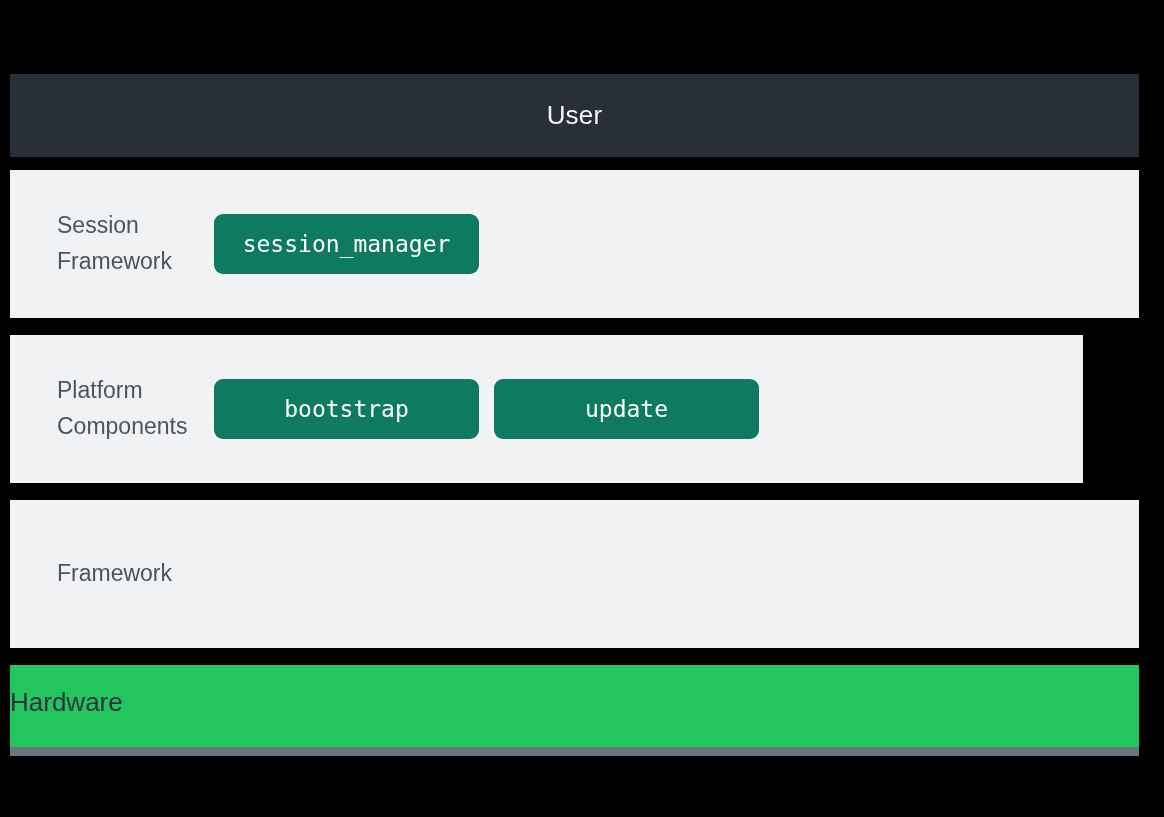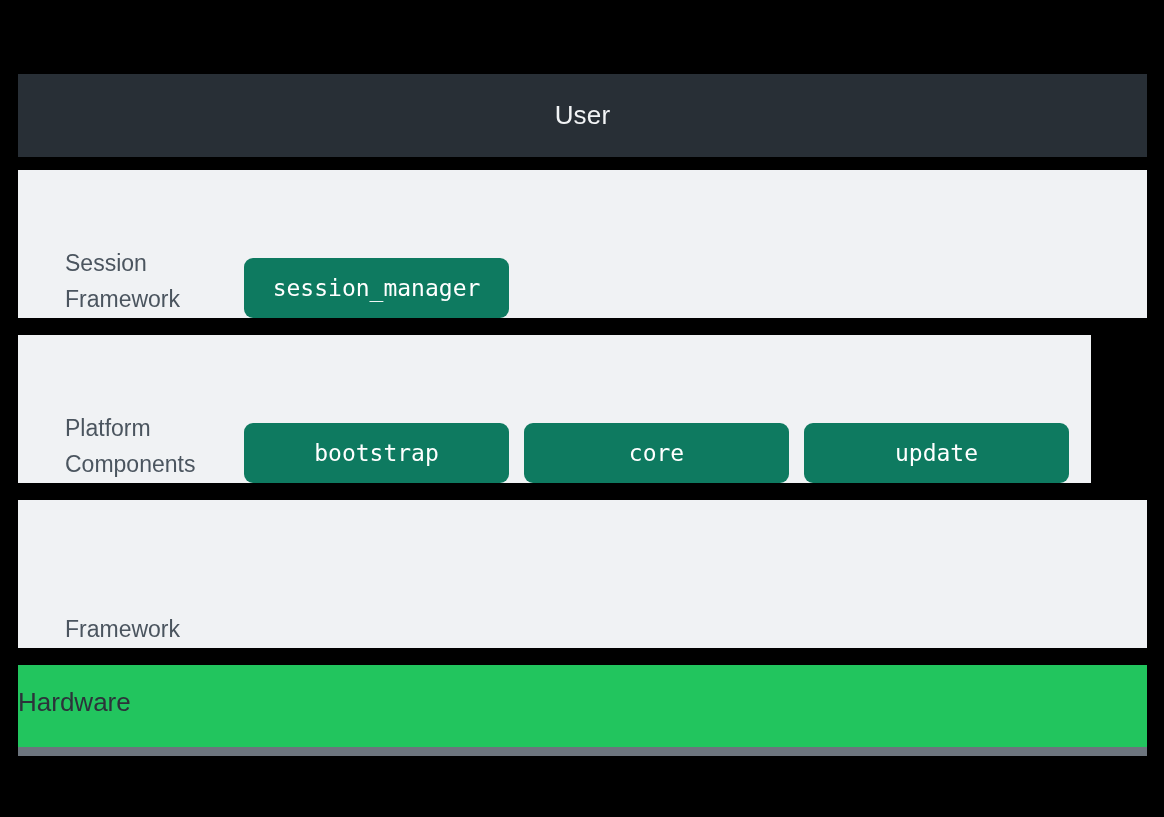--- a/index.html
+++ b/index.html
@@ -9,21 +9,21 @@
   }
   body {
     width: 1164px;
     height: 817px;
     font-family: "Liberation Sans", sans-serif;
     overflow: hidden;
   }
 
   .diagram {
     position: absolute;
-    left: 18px;
+    left: 10px;
     top: 74px;
     width: 1129px;
   }
 
   
   .user-bar {
     height: 83px;
     background: #282f36;
     display: flex;
     align-items: center;
@@ -34,24 +34,23 @@
     color: #f2f4f6;
     font-size: 26px;
     font-weight: 400;
     letter-spacing: 0.2px;
   }
 
   
   .layer {
     background: #f0f2f4;
     display: flex;
-    align-items: flex-end;
+    align-items: center;
     margin-bottom: 17px;
     box-sizing: border-box;
-    gap: 22px;
   }
   .layer-session { height: 148px; }
   .layer-platform {
     height: 148px;
     width: 1073px;
     position: relative;
     left: 0;
   }
   .layer-driver { height: 148px; }
 
@@ -127,21 +126,20 @@
     </div>
   </div>
 
   <div class="layer layer-platform">
     <div class="layer-label">
       <span class="ln">Platform</span>
       <span class="ln">Components</span>
     </div>
     <div class="nodes">
       <div class="node">bootstrap</div>
-      <div class="node">core</div>
       <div class="node">update</div>
     </div>
   </div>
 
   <div class="layer layer-driver">
     <div class="layer-label">
       <span class="ln">Framework</span>
     </div>
   </div>
 

